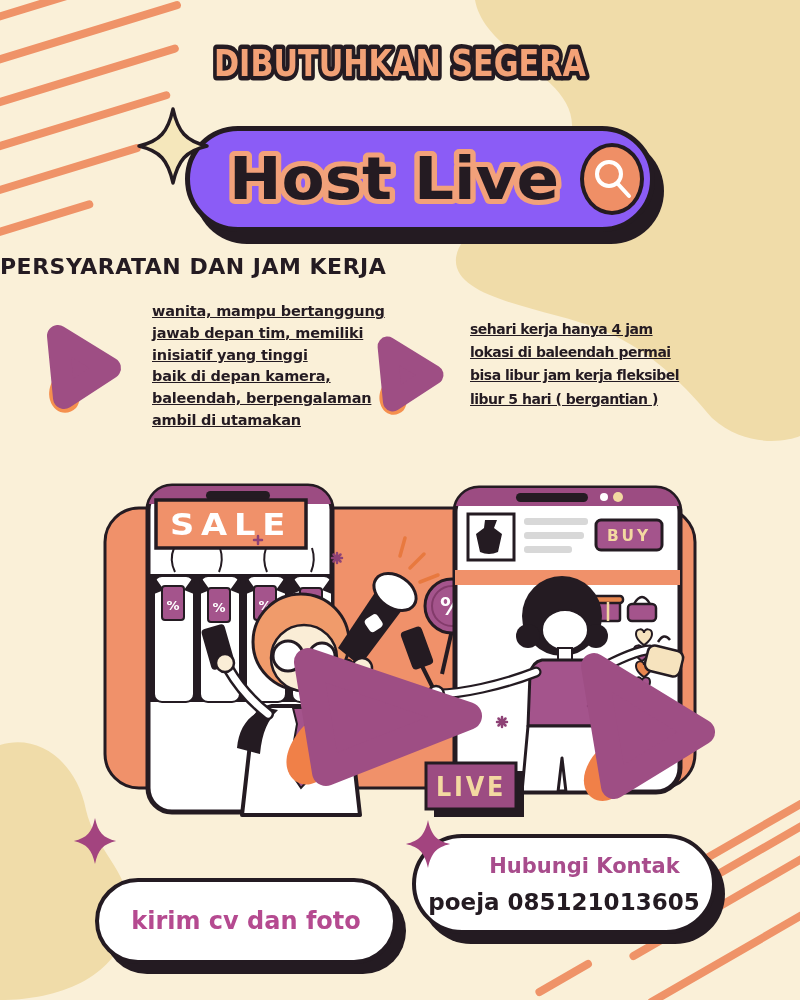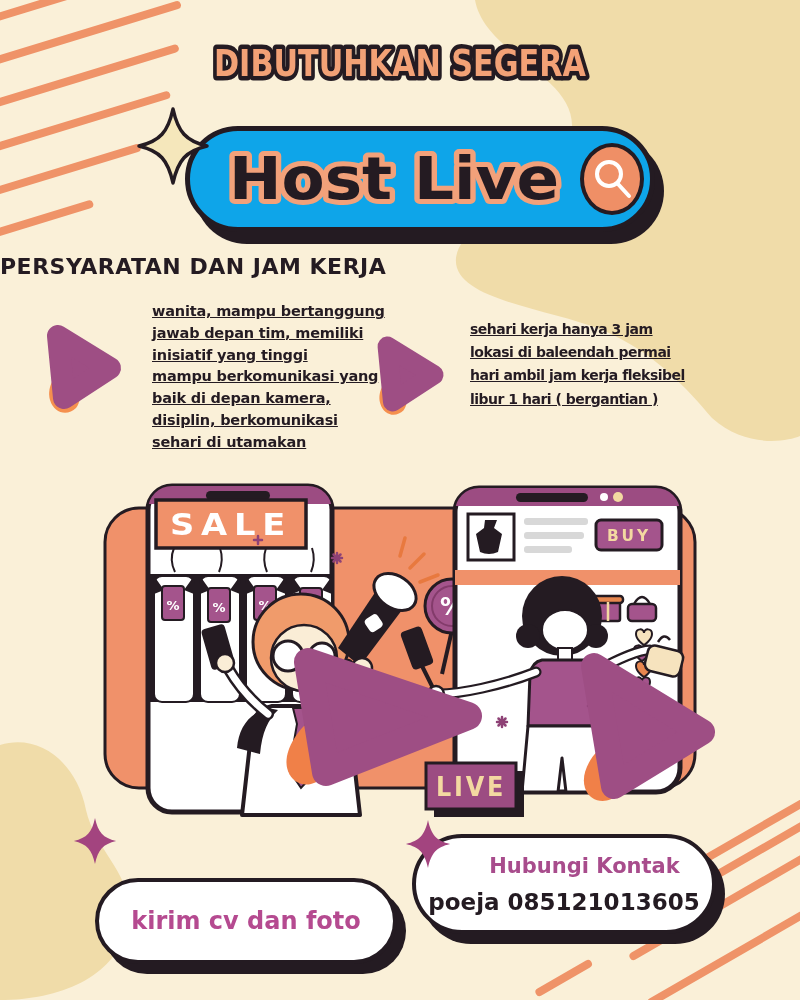--- a/index.html
+++ b/index.html
@@ -10,21 +10,21 @@
   .layer{position:absolute;left:0;top:0;}
   
   .stripe{position:absolute;height:8px;border-radius:6px;background:#EF9368;transform-origin:left center;}
   .stripe.tl{transform:rotate(-17deg);}
   .stripe.br{transform:rotate(-30deg);}
   
   .headline-svg{position:absolute;left:0;top:30px;width:800px;height:64px;z-index:3;}
   
   .pill{
     position:absolute;left:185px;top:126px;width:470px;height:106px;box-sizing:border-box;
-    background:#0ea5e9;border:5px solid #241B22;border-radius:60px;
+    background:#8b5cf6;border:5px solid #241B22;border-radius:60px;
     box-shadow:9px 12px 0 #241B22;z-index:3;display:flex;align-items:center;
   }
   .pill-title-svg{width:364px;height:96px;margin-left:26px;flex:0 0 auto;}
   .search-circle{
     width:72px;height:72px;border-radius:50%;background:#EF8F66;border:4px solid #241B22;
     margin-left:auto;margin-right:8px;box-sizing:border-box;display:flex;align-items:center;justify-content:center;
   }
   .sparkle{position:absolute;z-index:4;}
   
   .subheading{
@@ -96,36 +96,35 @@
 
   <svg class="bullet-svg" style="left:34px;top:318px;" width="92" height="98" viewBox="0 0 92 98">
     <path fill="#F5904E" d="M36,44 C46,58 50,80 42,90 C34,98 20,96 16,82 C12,68 22,54 36,44 Z"></path>
     <polygon points="24,18 76,50 30,80" fill="#9E4E84" stroke="#9E4E84" stroke-width="22" stroke-linejoin="round"></polygon>
   </svg>
 
   <div class="req-block req-left">
     <div class="line">wanita, mampu bertanggung</div>
     <div class="line">jawab depan tim, memiliki</div>
     <div class="line">inisiatif yang tinggi</div>
-    <div class="line">mampu berkomunikasi yang</div>
     <div class="line">baik di depan kamera,</div>
-    <div class="line">disiplin, berkomunikasi</div>
-    <div class="line">sehari di utamakan</div>
+    <div class="line">baleendah, berpengalaman</div>
+    <div class="line">ambil di utamakan</div>
   </div>
 
   <svg class="bullet-svg" style="left:366px;top:330px;" width="82" height="88" viewBox="0 0 92 98">
     <path fill="#F5904E" d="M36,44 C46,58 50,80 42,90 C34,98 20,96 16,82 C12,68 22,54 36,44 Z"></path>
     <polygon points="24,18 76,50 30,80" fill="#9E4E84" stroke="#9E4E84" stroke-width="22" stroke-linejoin="round"></polygon>
   </svg>
 
   <div class="req-block req-right">
-    <div class="line">sehari kerja hanya 3 jam</div>
+    <div class="line">sehari kerja hanya 4 jam</div>
     <div class="line">lokasi di baleendah permai</div>
-    <div class="line">hari ambil jam kerja fleksibel</div>
-    <div class="line">libur 1 hari ( bergantian )</div>
+    <div class="line">bisa libur jam kerja fleksibel</div>
+    <div class="line">libur 5 hari ( bergantian )</div>
   </div>
 
   <svg class="illustration" viewBox="0 0 640 360">
 
     <rect x="15" y="38" width="590" height="280" rx="34" fill="#F0916A" stroke="#241B22" stroke-width="3"></rect>
 
     <g>
       <clipPath id="clipL">
           <rect x="58" y="16" width="184" height="326" rx="24"></rect>
         </clipPath>

